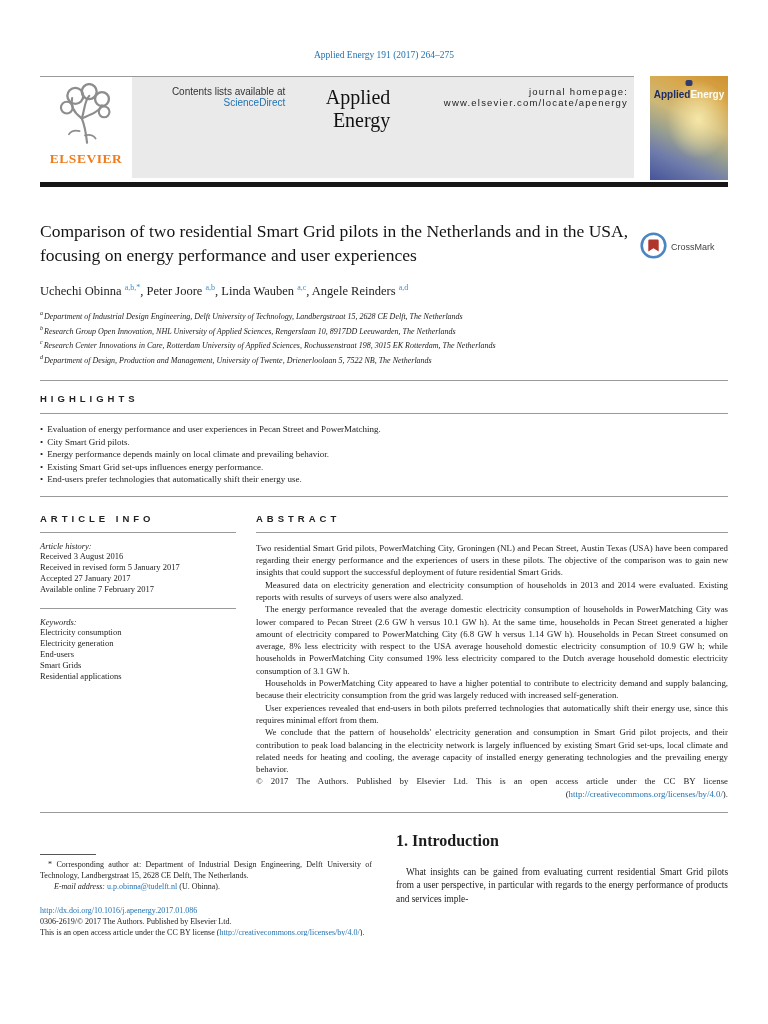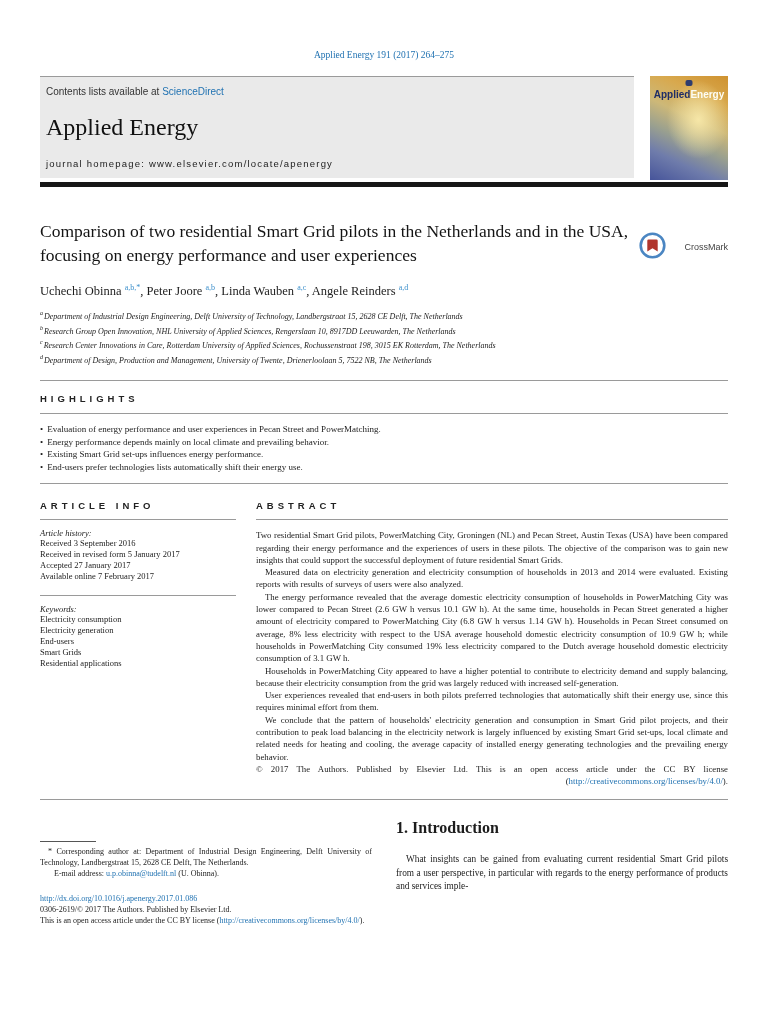--- a/index.html
+++ b/index.html
@@ -7,40 +7,40 @@
         background:#fff;overflow:hidden;position:relative;color:#1c1c1c;
         font-family:"Liberation Serif",serif;}
   .journal-ref{text-align:center;font-size:9.5px;color:#2273b2;margin-bottom:16px;
         font-family:"Liberation Serif",serif;}
   
   .header-row{display:flex;align-items:flex-start;}
   .header-left{display:flex;flex:1;border-top:1px solid #9a9a9a;}
   .logo-col{width:92px;background:#fff;display:flex;flex-direction:column;align-items:center;padding-top:6px;}
   .elsevier-word{color:#ef7c1a;font-weight:bold;font-size:13.5px;letter-spacing:.5px;
         font-family:"Liberation Serif",serif;margin-top:2px;}
-  .band{flex:1;background:#eaeaea;height:101px;box-sizing:border-box;text-align:left;
-        display:flex;flex-direction:column;justify-content:space-between;padding:9px 6px 9px;}
+  .band{flex:1;background:#eaeaea;height:101px;box-sizing:border-box;text-align:right;
+        display:flex;flex-direction:row;justify-content:space-between;padding:9px 6px 9px;}
   .contents-line{font-family:"Liberation Sans",sans-serif;font-size:10px;color:#333;}
   .sciencedirect{color:#2273b2;text-decoration:none;}
-  .band-title{font-size:24px;color:#111;margin:0;font-weight:normal;}
+  .band-title{font-size:20px;color:#111;margin:0;font-weight:normal;}
   .homepage{font-family:"Liberation Sans",sans-serif;font-size:9.5px;letter-spacing:1.2px;color:#222;text-decoration:none;}
   .cover{width:78px;height:104px;margin-left:16px;position:relative;cursor:pointer;
         background:
           radial-gradient(ellipse at 62% 42%, rgba(248,233,170,.95) 0%, rgba(248,233,170,0) 46%),
           linear-gradient(205deg,#cf9230 0%,#d8a94e 22%,#cdb878 42%,#9aa08f 60%,#6f7cab 78%,#46549a 100%);}
   .cover-emblem{position:absolute;top:4px;left:50%;transform:translateX(-50%);
         width:7px;height:6px;background:#2e3c6e;border-radius:2px;}
   .cover-title{position:absolute;top:13px;left:0;right:0;text-align:center;
         font-family:"Liberation Sans",sans-serif;font-size:10px;font-weight:bold;}
   .cover-w1{color:#1f2d66;} .cover-w2{color:#fdfdf4;}
   .black-bar{height:5px;background:#161616;margin-top:2px;}
   
   .title-row{display:flex;justify-content:flex-start;margin-top:32px;}
   .article-title{font-size:17.5px;font-weight:normal;line-height:1.38;margin:0;width:600px;color:#141414;}
-  .crossmark{display:flex;align-items:center;gap:18px;margin-top:8px;cursor:pointer;}
+  .crossmark{display:flex;align-items:center;gap:4px;margin-top:8px;cursor:pointer;}
   .crossmark-label{font-family:"Liberation Sans",sans-serif;font-size:9px;color:#444;}
   .authors{margin-top:16px;font-size:12.5px;}
   .authors sup{color:#3b8fcb;font-size:8px;}
   .affiliations{margin-top:9px;}
   .affil{font-style:italic;font-size:8px;line-height:10.8px;color:#222;}
   .affil sup{font-size:6px;margin-right:1px;}
   
   .rule{height:1px;background:#9a9a9a;}
   .rule-full{margin-top:14px;}
   
@@ -66,34 +66,52 @@
   .link{color:#2273b2;text-decoration:none;}
   
   .bottom-cols{display:flex;margin-top:13px;}
   .bottom-left{width:332px;flex-shrink:0;}
   .bottom-right{flex:1;margin-left:24px;}
   .fn-spacer{height:28px;}
   .fn-rule{width:56px;border-top:1px solid #555;margin-bottom:5px;}
   .footnote{font-size:8px;line-height:10.8px;text-align:justify;}
   .footnote-first{text-indent:8px;}
   .email-line{text-indent:14px;}
-  .email-label{}
+  .email-label{font-style:italic;}
   .doi-block{margin-top:13px;font-size:8px;line-height:11px;}
   .intro-heading{font-size:16px;font-weight:bold;margin:6px 0 16px;}
   .intro-para{font-size:9.3px;line-height:13.4px;text-align:justify;text-indent:10px;margin:0;}
 </style>
 </head>
 <body>
 
 <div class="page">
 
   <div class="journal-ref">Applied Energy 191 (2017) 264–275</div>
 
   <div class="header-row">
     <div class="header-left">
+      <div class="logo-col">
+        <span>
+          <svg width="64" height="62" viewBox="0 0 60 58" fill="none" stroke="#8d8d8d" stroke-width="2" stroke-linecap="round">
+            <path d="M31 56 C30 47 29 40 26 33"></path>
+            <path d="M26 33 C19 28 15 22 17 14"></path>
+            <path d="M26 33 C29 25 28 18 33 12"></path>
+            <path d="M26 33 C33 30 41 28 45 21"></path>
+            <circle cx="20" cy="12" r="7.5" stroke-width="2.2"></circle>
+            <circle cx="33" cy="8" r="7" stroke-width="2.2"></circle>
+            <circle cx="45" cy="15" r="6.5" stroke-width="2.2"></circle>
+            <circle cx="12" cy="23" r="5.5" stroke-width="2"></circle>
+            <circle cx="47" cy="27" r="5" stroke-width="2"></circle>
+            <path d="M24 45 C20 44 16 45 14 48" stroke-width="1.6"></path>
+            <path d="M29 49 C33 48 37 49 39 52" stroke-width="1.6"></path>
+          </svg>
+        </span>
+        <span class="elsevier-word">ELSEVIER</span>
+      </div>
       <div class="band">
         <div class="contents-line">
           <span>Contents lists available at </span><a href="#" class="sciencedirect">ScienceDirect</a>
         </div>
         <h2 class="band-title">Applied Energy</h2>
         <a href="#" class="homepage">journal homepage: www.elsevier.com/locate/apenergy</a>
       </div>
     </div>
     <div class="cover">
       <div class="cover-emblem"></div>
@@ -127,32 +145,33 @@
     <div class="affil"><sup>c</sup><span>Research Center Innovations in Care, Rotterdam University of Applied Sciences, Rochussenstraat 198, 3015 EK Rotterdam, The Netherlands</span></div>
     <div class="affil"><sup>d</sup><span>Department of Design, Production and Management, University of Twente, Drienerloolaan 5, 7522 NB, The Netherlands</span></div>
   </div>
 
   <div class="rule rule-full"></div>
 
   <div class="sec-heading highlights-heading">HIGHLIGHTS</div>
   <div class="rule highlights-rule"></div>
   <ul class="highlights-list">
     <li>Evaluation of energy performance and user experiences in Pecan Street and PowerMatching.</li>
+    <li>City Smart Grid pilots.</li>
     <li>Energy performance depends mainly on local climate and prevailing behavior.</li>
     <li>Existing Smart Grid set-ups influences energy performance.</li>
-    <li>End-users prefer technologies lists automatically shift their energy use.</li>
+    <li>End-users prefer technologies that automatically shift their energy use.</li>
   </ul>
   <div class="rule" style="margin-top:10px;"></div>
 
   <div class="info-abstract">
     <div class="left-col">
       <div class="sec-heading">ARTICLE INFO</div>
       <div class="rule heading-rule"></div>
       <div class="hist-label">Article history:</div>
-      <div class="hist-line">Received 3 September 2016</div>
+      <div class="hist-line">Received 3 August 2016</div>
       <div class="hist-line">Received in revised form 5 January 2017</div>
       <div class="hist-line">Accepted 27 January 2017</div>
       <div class="hist-line">Available online 7 February 2017</div>
       <div class="rule mini-rule"></div>
       <div class="kw-label">Keywords:</div>
       <div class="kw-line">Electricity consumption</div>
       <div class="kw-line">Electricity generation</div>
       <div class="kw-line">End-users</div>
       <div class="kw-line">Smart Grids</div>
       <div class="kw-line">Residential applications</div>

